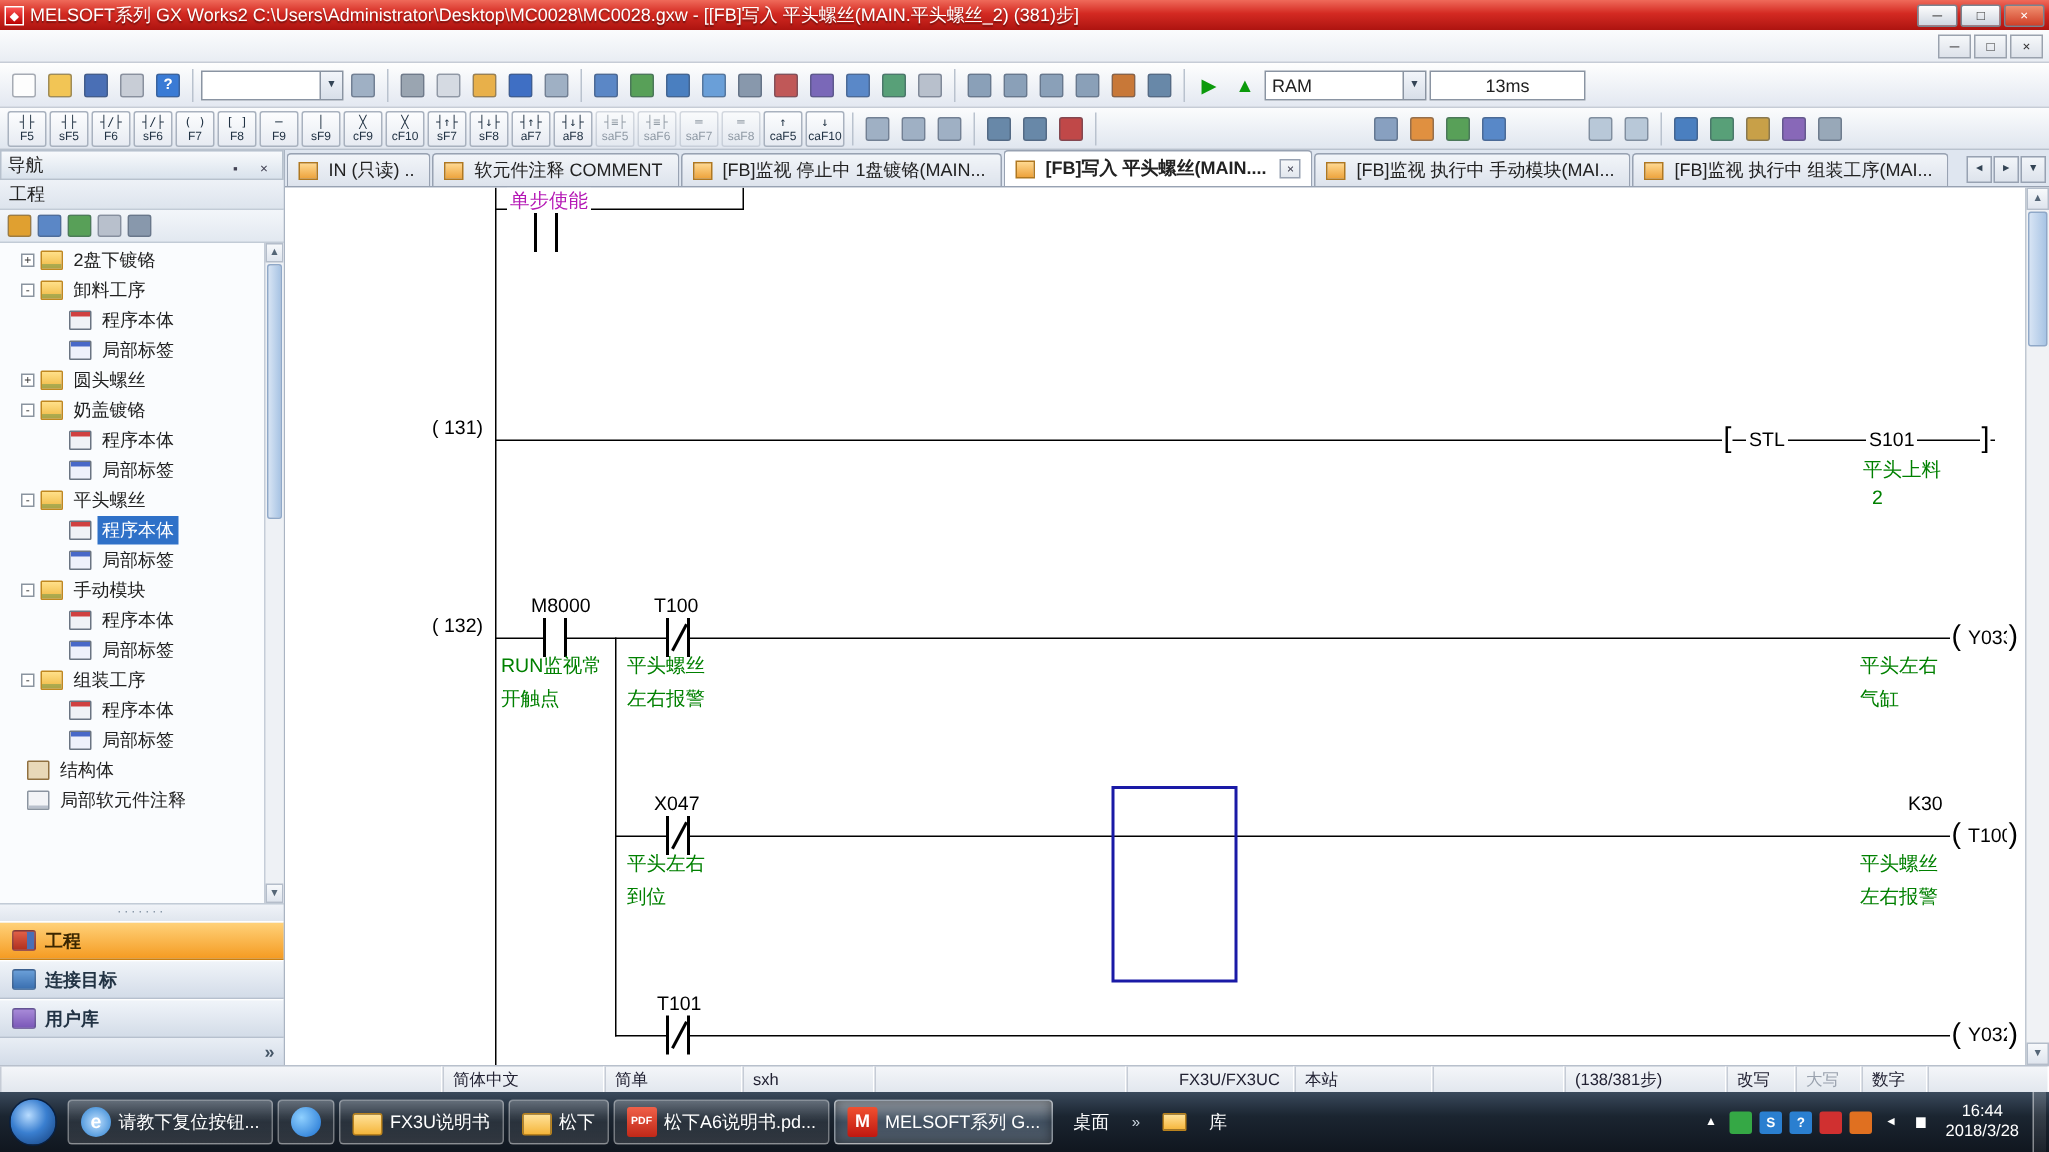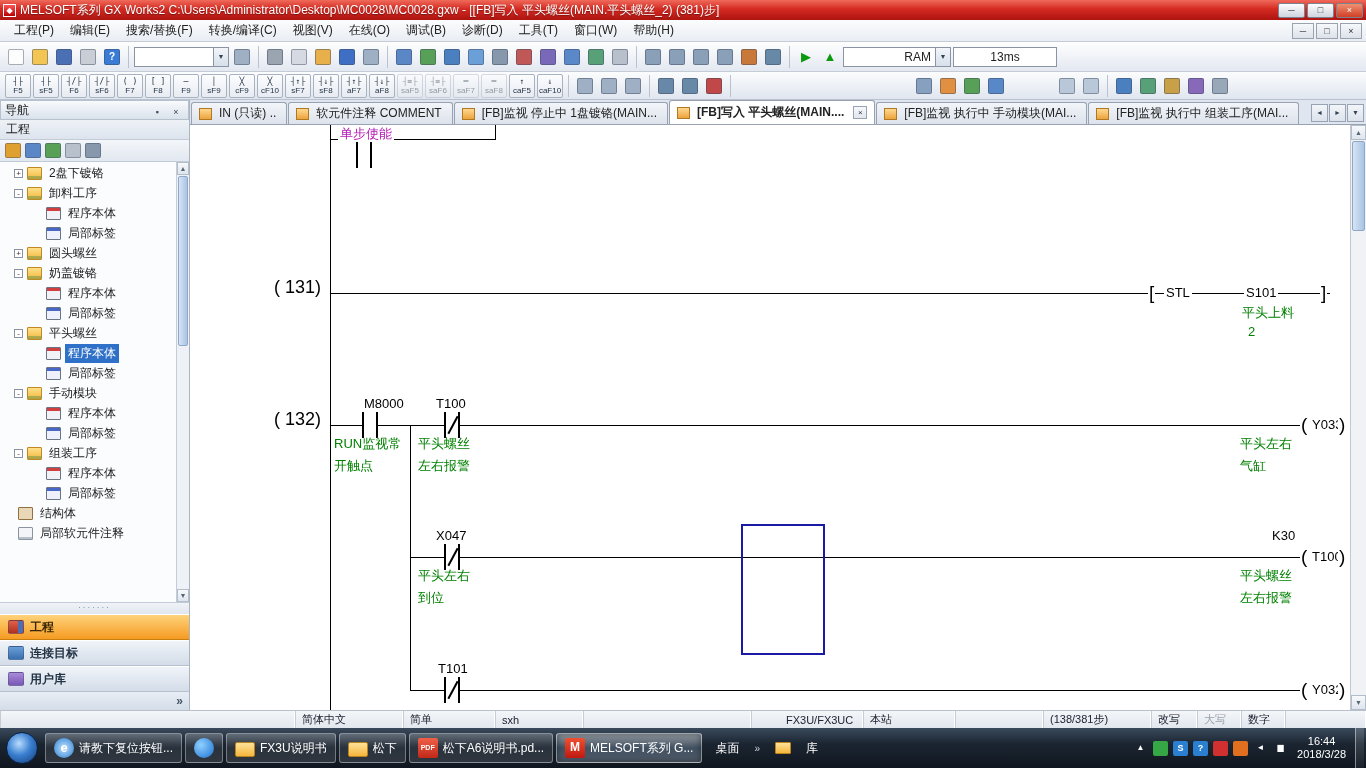--- a/index.html
+++ b/index.html
@@ -34,21 +34,21 @@
     background:linear-gradient(#fbfcfd,#e0e6ef);border-bottom:1px solid #b9c2ce;padding:0 5px}
   .tbi{width:22px;height:22px;display:flex;align-items:center;justify-content:center;border-radius:2px;flex-shrink:0}
   .ic{width:16px;height:16px;border:1px solid rgba(60,70,90,.45);border-radius:2px;color:#fff;
     font-size:10px;font-weight:bold;text-align:center;line-height:14px}
   .ic.green{background:transparent!important;border:none;color:#0b9a0b;font-size:13px;line-height:16px}
   .tbsep{width:1px;height:22px;background:#b9c2ce;margin:0 3px;flex-shrink:0}
   .tbgap{flex-shrink:0}
   .combo{width:95px;height:20px;background:#fff;border:1px solid #8a94a2;display:flex;align-items:stretch;flex-shrink:0}
   .combo.ram{width:108px}
   .combo-val{flex:1;line-height:18px;padding:0 4px;overflow:hidden}
-  .ram .combo-val{text-align:right}
+  .ram .combo-val{text-align:left}
   .combo-arrow{width:15px;background:linear-gradient(#f2f5fa,#d8dfe9);border-left:1px solid #8a94a2;
     font-size:7px;text-align:center;line-height:18px;color:#345}
   .scan-box{width:104px;height:20px;background:#fff;border:1px solid #8a94a2;text-align:center;line-height:18px;flex-shrink:0}
   .fkey{width:26px;height:24px;border:1px solid #a9b2bf;border-radius:2px;flex-shrink:0;
     background:linear-gradient(#fcfdfe,#e7ebf2);display:flex;flex-direction:column;align-items:center;justify-content:center}
   .fkey .sym{font-size:8px;line-height:9px;color:#234;font-family:"DejaVu Sans Mono",monospace}
   .fkey .lbl{font-size:8px;line-height:9px;color:#234}
   .fkey.disabled{opacity:.45}
 
   
@@ -110,21 +110,21 @@
   .ladder-wrap{flex:1;display:flex;overflow:hidden}
   .ladder{position:relative;flex:1;background:#fff;overflow:hidden}
   .hline{position:absolute;height:1px;background:#000}
   .vline{position:absolute;width:1px;background:#000}
   .contact{position:absolute;width:16px;height:26px;background:#fff;border-left:2px solid #000;border-right:2px solid #000}
   .contact.nc::after{content:"";position:absolute;left:-3px;top:50%;width:20px;height:2px;background:#000;
     transform:translateY(-50%) rotate(-62deg)}
   .dev{position:absolute;font-size:13px;color:#000;background:#fff;padding:0 2px;white-space:nowrap}
   .cmt{position:absolute;font-size:13px;color:#008000;white-space:nowrap}
   .purple{color:#b518b5;background:#fff;padding:0 2px}
-  .step{position:absolute;width:48px;font-size:18px;color:#000}
+  .step{position:absolute;width:48px;text-align:right;font-size:13px;color:#000}
   .big{position:absolute;font-size:19px;line-height:21px;color:#000;background:#fff;padding:0 1px}
   .cursor{position:absolute;border:2px solid #1a1aa6}
   .vscroll{width:16px;background:#f0f2f5;border-left:1px solid #c0c8d2;display:flex;flex-direction:column}
   .vs-arrow{height:15px;background:linear-gradient(#f7f9fb,#dfe5ee);border:1px solid #b4bdca;
     font-size:7px;text-align:center;line-height:13px;color:#567}
   .vs-thumb{margin:1px;height:90px;background:linear-gradient(90deg,#d7e4f4,#a8c4e4);border:1px solid #8fa8c8;border-radius:2px}
   .vs-fill{flex:1}
 
   
   .statusbar{position:absolute;left:0;right:0;bottom:40px;height:18px;display:flex;font-size:11px;color:#223;
@@ -170,33 +170,20 @@
     <span class="app-icon">◆</span>
     <span class="title-text">MELSOFT系列 GX Works2 C:\Users\Administrator\Desktop\MC0028\MC0028.gxw - [[FB]写入 平头螺丝(MAIN.平头螺丝_2) (381)步]</span>
     <span class="winbtns">
       <span class="winbtn">─</span>
       <span class="winbtn">□</span>
       <span class="winbtn close">×</span>
     </span>
   </div>
 
   <div class="menubar">
-    <span id="menu-items">
-        <span class="menu-item">工程(P)</span>
-        <span class="menu-item">编辑(E)</span>
-        <span class="menu-item">搜索/替换(F)</span>
-        <span class="menu-item">转换/编译(C)</span>
-        <span class="menu-item">视图(V)</span>
-        <span class="menu-item">在线(O)</span>
-        <span class="menu-item">调试(B)</span>
-        <span class="menu-item">诊断(D)</span>
-        <span class="menu-item">工具(T)</span>
-        <span class="menu-item">窗口(W)</span>
-        <span class="menu-item">帮助(H)</span>
-      </span>
     <span class="mdi-btns">
       <span class="mdi-btn">─</span>
       <span class="mdi-btn">□</span>
       <span class="mdi-btn">×</span>
     </span>
   </div>
 
   <div class="toolbar1" id="toolbar1">
       <span class="tbi">
         <span class="ic" style="background: rgb(253, 253, 253);"></span>
@@ -616,21 +603,21 @@
         <div class="hline" style="left:140px;top:168px;width:1000px"></div>
         <div class="big" style="left:958px;top:157px">[</div>
         <div class="dev" style="left:974px;top:160px">STL</div>
         <div class="dev" style="left:1054px;top:160px">S101</div>
         <div class="big" style="left:1130px;top:157px">]</div>
         <div class="cmt" style="left:1052px;top:179px">平头上料</div>
         <div class="cmt" style="left:1058px;top:199px">2</div>
 
         <div class="step" style="left:84px;top:284px">( 132)</div>
         <div class="hline" style="left:140px;top:300px;width:974px"></div>
-        <div class="dev" style="left:172px;top:271px">M8000</div>
+        <div class="dev" style="left:162px;top:271px">M8000</div>
         <div class="contact" style="left:172px;top:287px"></div>
         <div class="dev" style="left:244px;top:271px">T100</div>
         <div class="contact nc" style="left:254px;top:287px"></div>
         <div class="big" style="left:1110px;top:289px">(</div>
         <div class="dev" style="left:1120px;top:292px">Y033</div>
         <div class="big" style="left:1148px;top:289px">)</div>
         <div class="cmt" style="left:144px;top:310px">RUN监视常</div>
         <div class="cmt" style="left:144px;top:332px">开触点</div>
         <div class="cmt" style="left:228px;top:310px">平头螺丝</div>
         <div class="cmt" style="left:228px;top:332px">左右报警</div>

